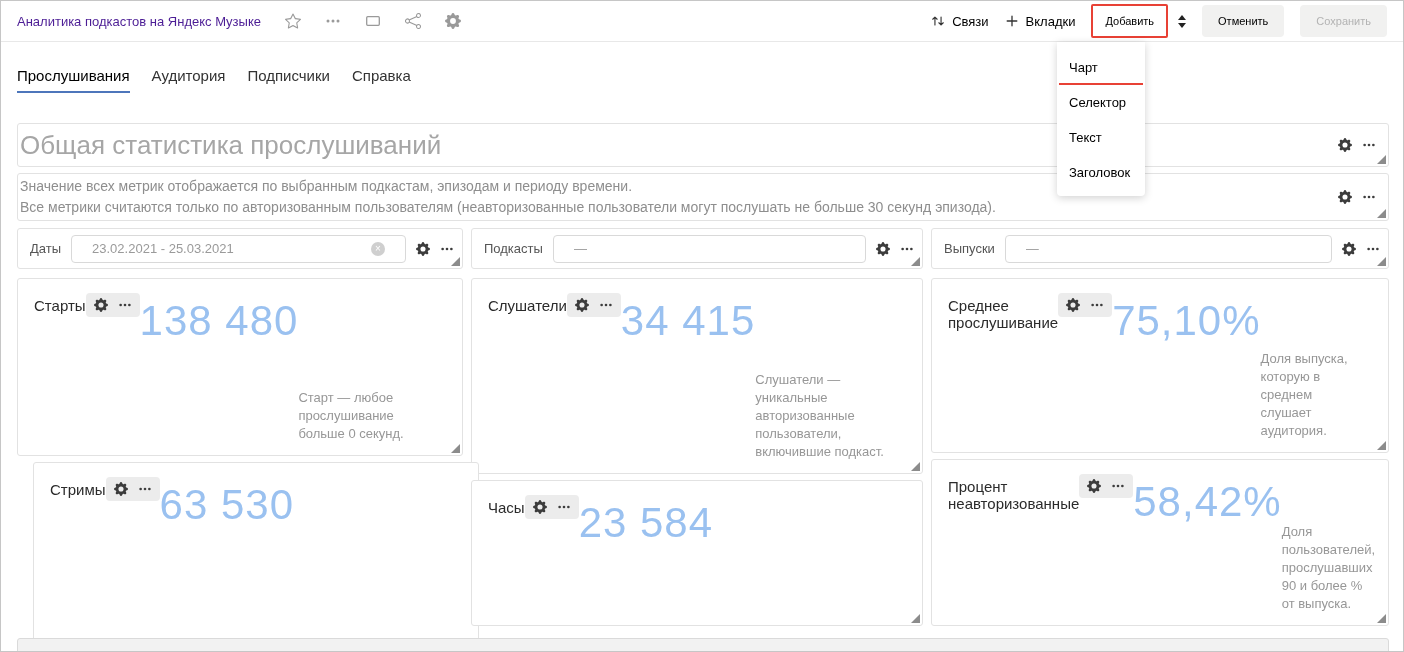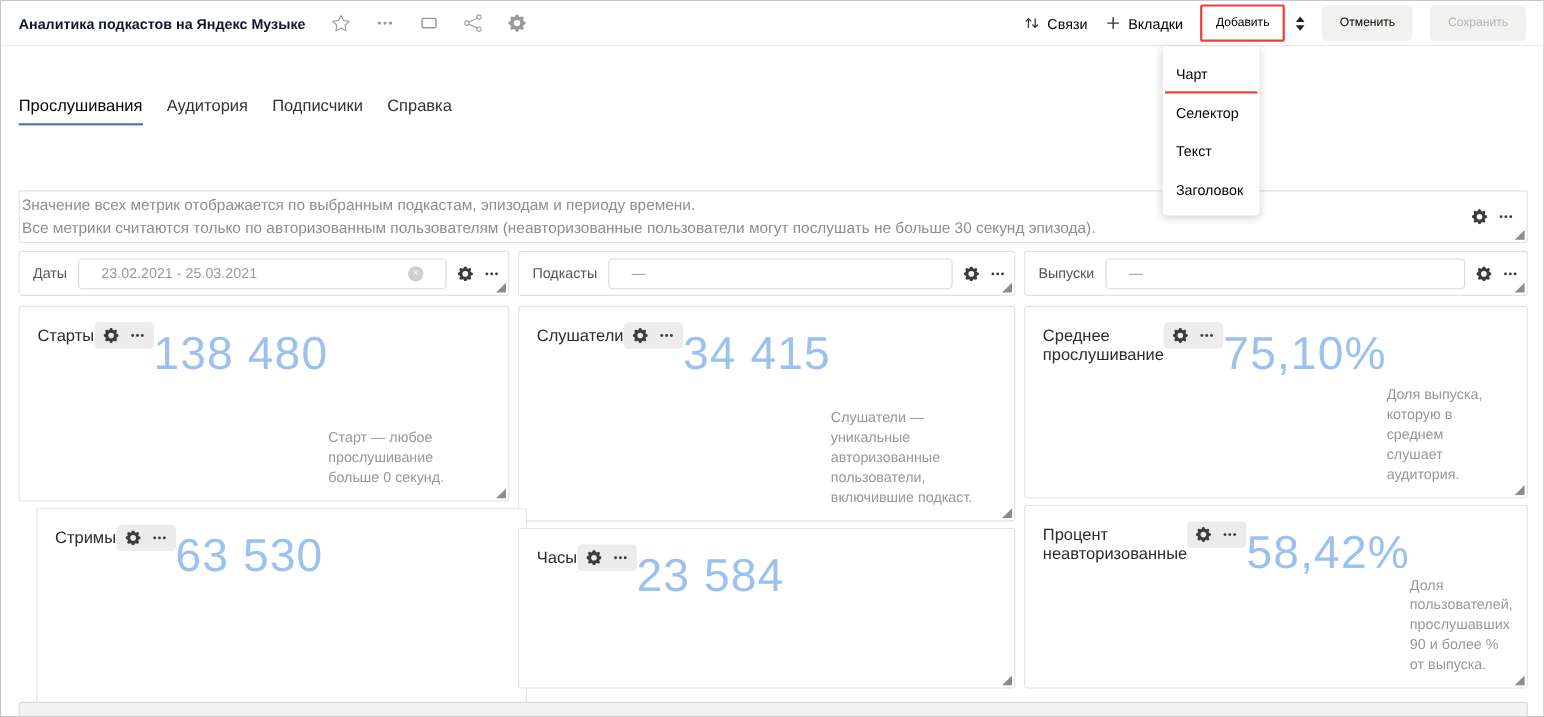--- a/index.html
+++ b/index.html
@@ -9,21 +9,21 @@
   .page { position:relative; width:1404px; height:652px; background:#fff;
           border:1px solid #c6c6c6; overflow:hidden; }
 
   .ic { width:16px; height:16px; fill:currentColor; display:block; }
   .ic.sm { width:14px; height:14px; }
 
   
   .toolbar { position:absolute; top:0; left:0; right:0; height:41px;
              display:flex; align-items:center; padding:0 16px;
              border-bottom:1px solid #e8e8e8; background:#fff; z-index:5; }
-  .toolbar-title { font-size:13px; font-weight:bold; color:#0f172a; margin-right:24px; white-space:nowrap; }
+  .toolbar-title { font-size:13px; font-weight:normal; color:#4c1d95; margin-right:24px; white-space:nowrap; }
   .tb-icons { display:flex; align-items:center; gap:24px; color:#9a9a9a; }
   .tb-icon { cursor:pointer; display:flex; }
   .tb-right { margin-left:auto; display:flex; align-items:center; gap:16px; }
   .text-btn { display:flex; align-items:flex-start; gap:7px; font-size:13px; color:#000;
               background:none; border:none; cursor:pointer; font-family:inherit; }
   .btn { font-size:11px; font-family:inherit; border:none; border-radius:4px;
          background:#f1f1f0; color:#000; padding:0 16px; height:32px; cursor:pointer; }
   .btn.disabled { color:#b3b3b3; }
   .add-btn { background:#fff; border:2px solid var(--annotation-red,#e84135);
              border-radius:2px; padding:0 12px; height:34px; }
@@ -35,21 +35,21 @@
 
   
   .menu { position:absolute; top:41px; right:258px; width:88px; background:#fff;
           box-shadow:0 2px 8px rgba(0,0,0,0.18); border-radius:0 0 4px 4px;
           padding:8px 0 6px; z-index:10; }
   .menu-item { position:relative; padding:10px 12px; font-size:13px; color:#000; cursor:pointer; }
   .annotation-underline { position:absolute; left:2px; right:2px; bottom:0; height:2px;
                           background:var(--annotation-red,#e84135); }
 
   
-  .tabs { position:absolute; top:66px; left:16px; display:flex; gap:22px;margin-top:21px; }
+  .tabs { position:absolute; top:66px; left:16px; display:flex; gap:22px; }
   .tab { font-size:15px; color:#333; padding-bottom:7px; cursor:pointer; white-space:nowrap; }
   .tab.active { color:#000; border-bottom:2px solid var(--tab-underline,#4d76bb); }
 
   
   .widget { position:absolute; background:#fff; border:1px solid #e2e2e2; border-radius:3px; }
   .resize-handle { position:absolute; right:2px; bottom:2px; width:0; height:0;
                    border-style:solid; border-width:0 0 9px 9px;
                    border-color:transparent transparent #8c8c8c transparent; cursor:nwse-resize; }
   .w-icons { display:flex; align-items:center; gap:10px; color:#3c3c3c; }
   .w-icons .w-ic { cursor:pointer; display:flex; }
@@ -195,20 +195,36 @@
     </div>
   </div>
 
   <nav class="tabs">
     <div class="tab active">Прослушивания</div>
     <div class="tab">Аудитория</div>
     <div class="tab">Подписчики</div>
     <div class="tab">Справка</div>
   </nav>
 
+  <section class="widget header-widget">
+    <div class="header-title">Общая статистика прослушиваний</div>
+    <div class="w-icons">
+      <span class="w-ic">
+          <svg class="ic sm">
+            <use href="#i-gear"></use>
+          </svg>
+        </span>
+      <span class="w-ic">
+          <svg class="ic sm">
+            <use href="#i-dots"></use>
+          </svg>
+        </span>
+    </div>
+    <span class="resize-handle"></span>
+  </section>
 
   <section class="widget text-widget">
     <div class="text-lines">
       <div>Значение всех метрик отображается по выбранным подкастам, эпизодам и периоду времени.</div>
       <div>Все метрики считаются только по авторизованным пользователям (неавторизованные пользователи могут послушать не больше 30 секунд эпизода).</div>
     </div>
     <div class="w-icons">
       <span class="w-ic">
           <svg class="ic sm">
             <use href="#i-gear"></use>

